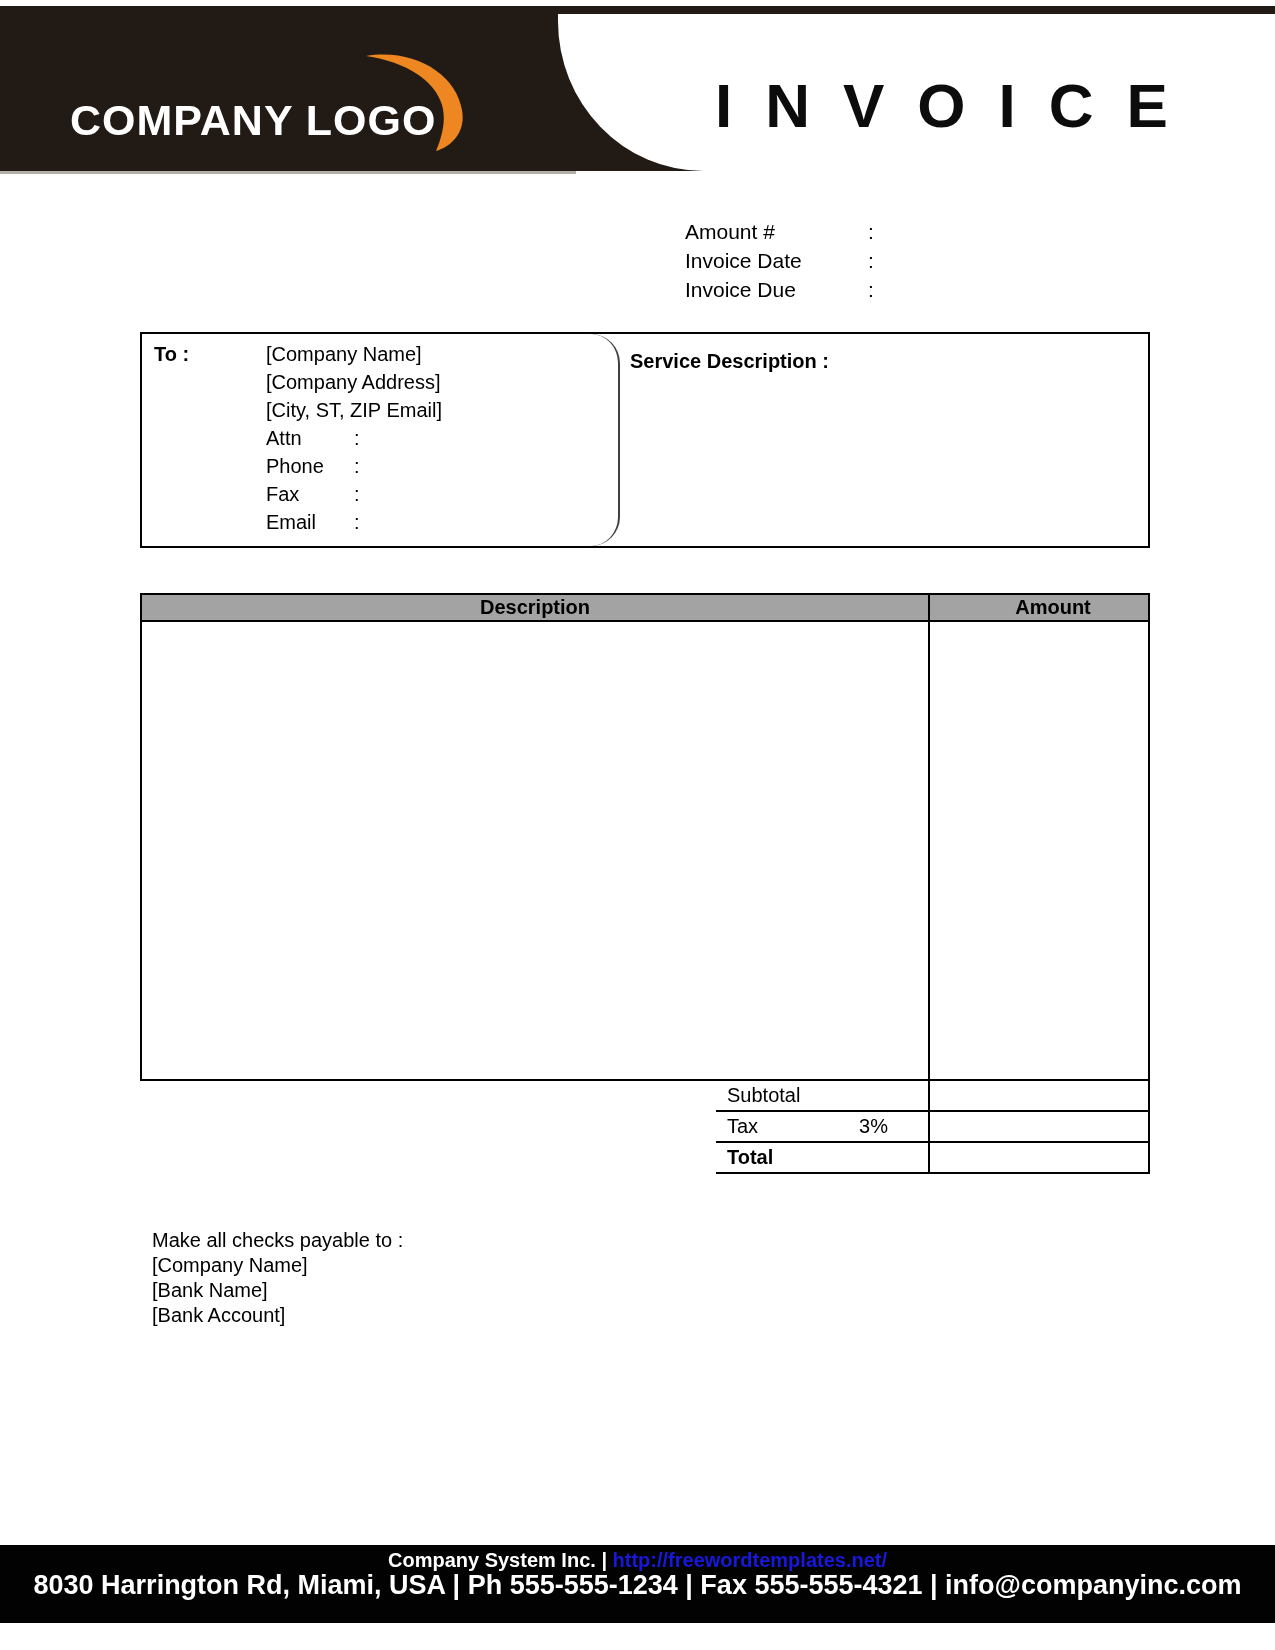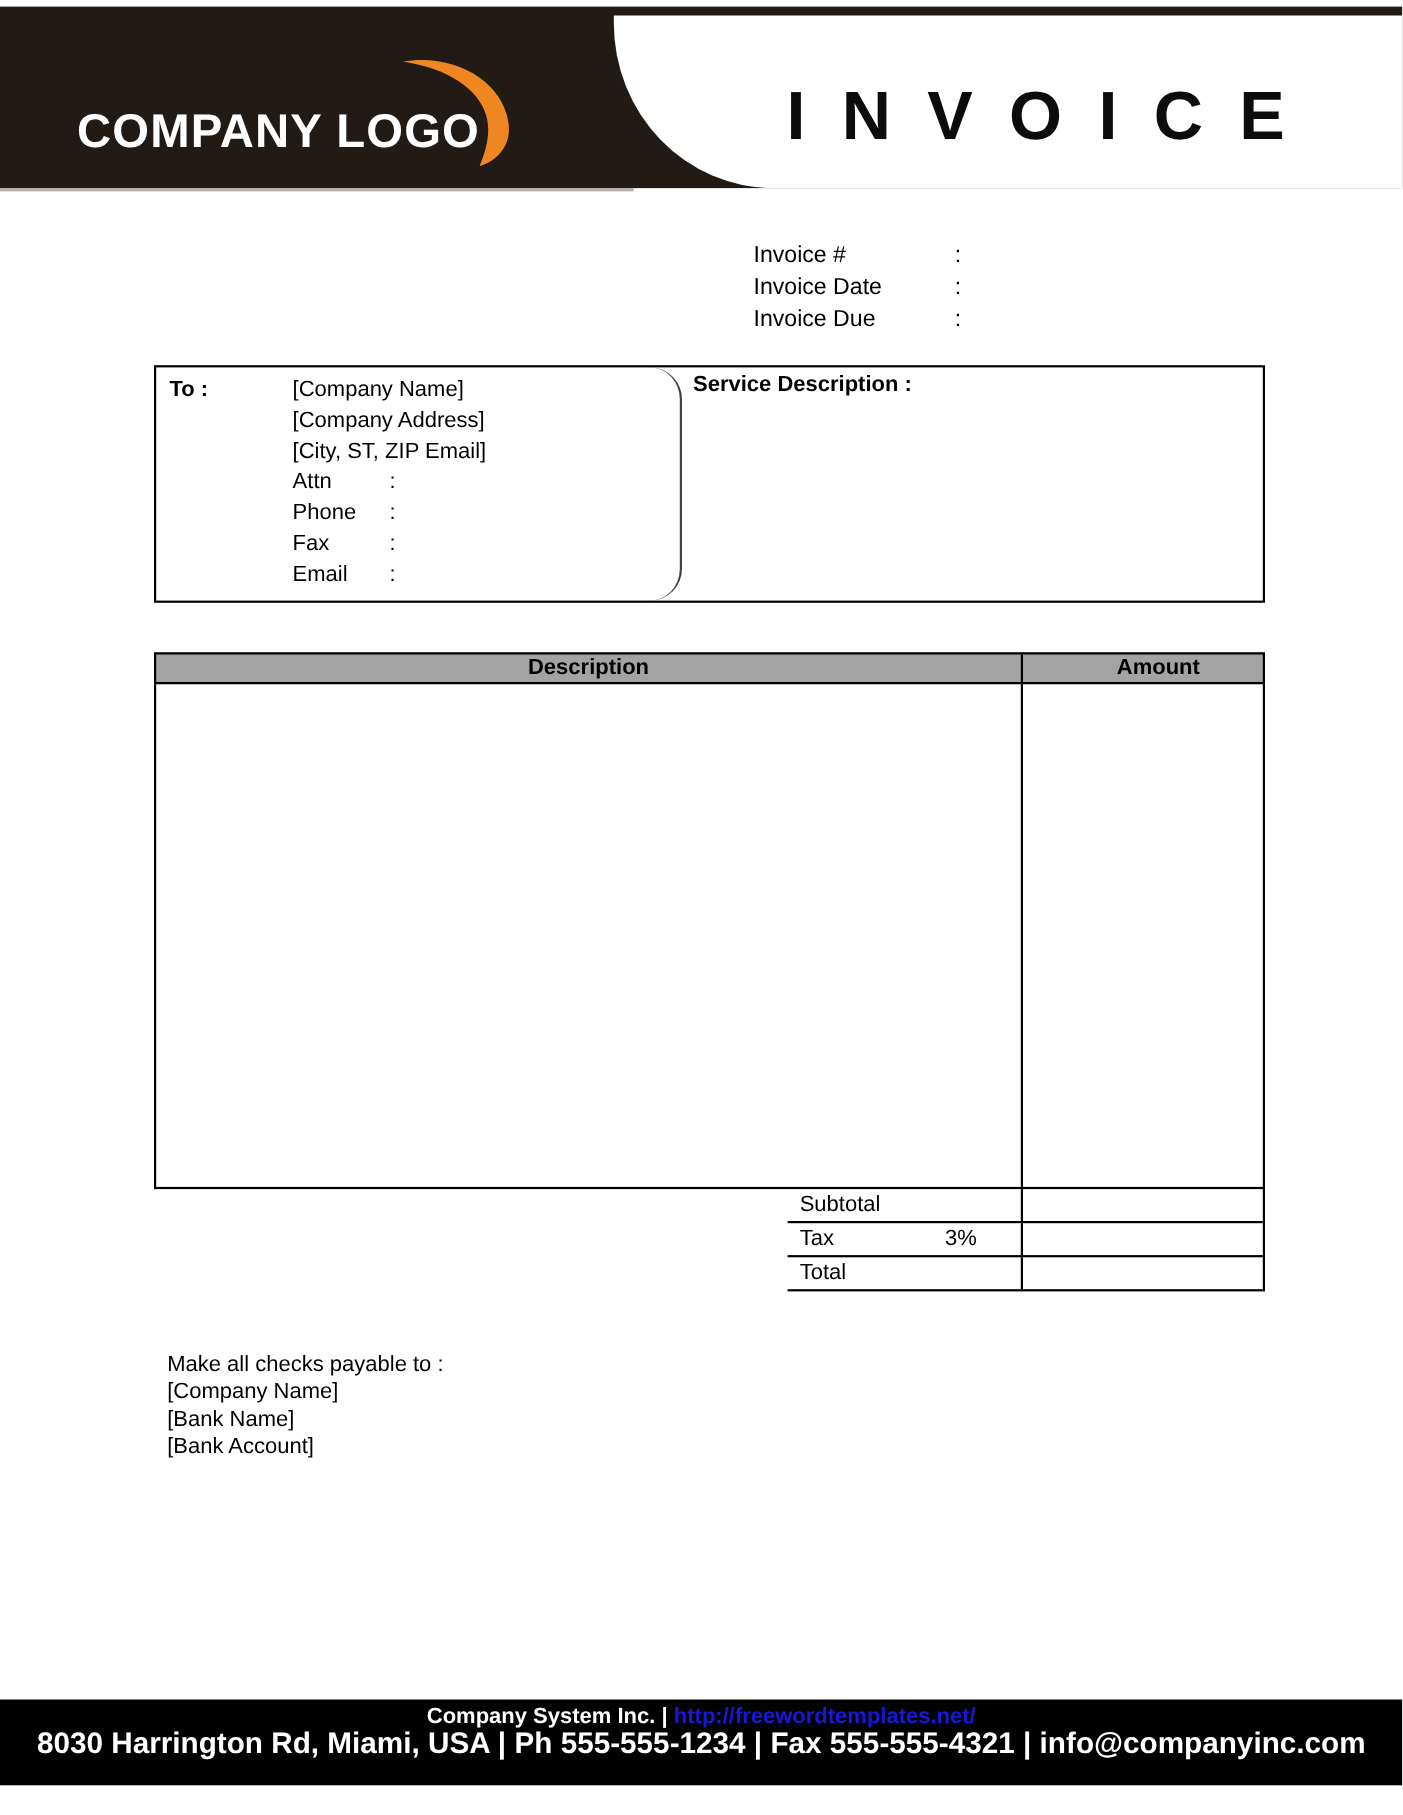--- a/index.html
+++ b/index.html
@@ -48,21 +48,21 @@
     position:absolute; left:140px; top:332px; width:1010px; height:216px;
     border:2px solid #000; display:flex; font-size:20px;
   }
   .tobox-left { flex:0 0 478px; border-right:2px solid #404040; padding:6px 1px 0 12px;border-radius:29px; }
   .tobox-row { display:flex; height:28px; line-height:28px; }
   .to-label { width:112px; font-weight:bold; }
   .rec-spacer { width:112px; }
   .rec-label { }
   .rec-label-fixed { width:88px; }
   .rec-colon { width:20px; }
-  .tobox-right { flex:1; padding:4px 0 0 10px; }
+  .tobox-right { flex:1; padding:16px 0 0 10px; }
   .service-label { font-weight:bold; }
 
   
   .items { position:absolute; left:140px; top:593px; width:1010px; }
   .items-head {
     display:flex; height:29px; background:#a3a3a3;
     border:2px solid #000; font-size:20px; font-weight:bold;gap:28px;
   }
   .head-desc {
     flex:0 0 788px; border-right:2px solid #000;
@@ -78,21 +78,21 @@
     position:absolute; left:716px; top:1081px; width:434px;
     border-right:2px solid #000; font-size:20px;
   }
   .t-row { display:flex; height:31px; border-bottom:2px solid #000; }
   .t-label {
     flex:0 0 214px; border-right:2px solid #000;
     display:flex; padding-left:11px; line-height:29px;
   }
   .t-rate { margin-left:auto; padding-right:40px; }
   .t-value { flex:1; }
-  .t-bold { font-weight:normal;gap:38px; }
+  .t-bold { font-weight:bold;gap:38px; }
 
   
   .payable { position:absolute; left:152px; top:1228px; font-size:20px; line-height:25px; }
 
   
   .footer {
     position:absolute; left:0; top:1545px; width:100%; height:78px;
     background:#020202; color:#ffffff; text-align:center; padding-top:3px;
     font-weight:bold;
   }
@@ -113,21 +113,21 @@
       <span class="logo-text">COMPANY LOGO</span>
     </div>
     <svg class="swoosh" viewBox="0 0 118 100" xmlns="http://www.w3.org/2000/svg">
       <path d="M14,4 C62,-4 104,22 110,58 C114,80 100,94 84,99 C91,82 94,67 90,53 C83,29 55,10 14,4 Z" fill="#ee8722"></path>
     </svg>
   </div>
   <div class="bar-shadow"></div>
 
   <div class="meta">
     <div class="meta-row">
-      <span class="meta-label">Invoice #</span>
+      <span class="meta-label">Amount #</span>
       <span class="meta-colon">:</span>
       <span class="meta-value"></span>
     </div>
     <div class="meta-row">
       <span class="meta-label">Invoice Date</span>
       <span class="meta-colon">:</span>
       <span class="meta-value"></span>
     </div>
     <div class="meta-row">
       <span class="meta-label">Invoice Due</span>

